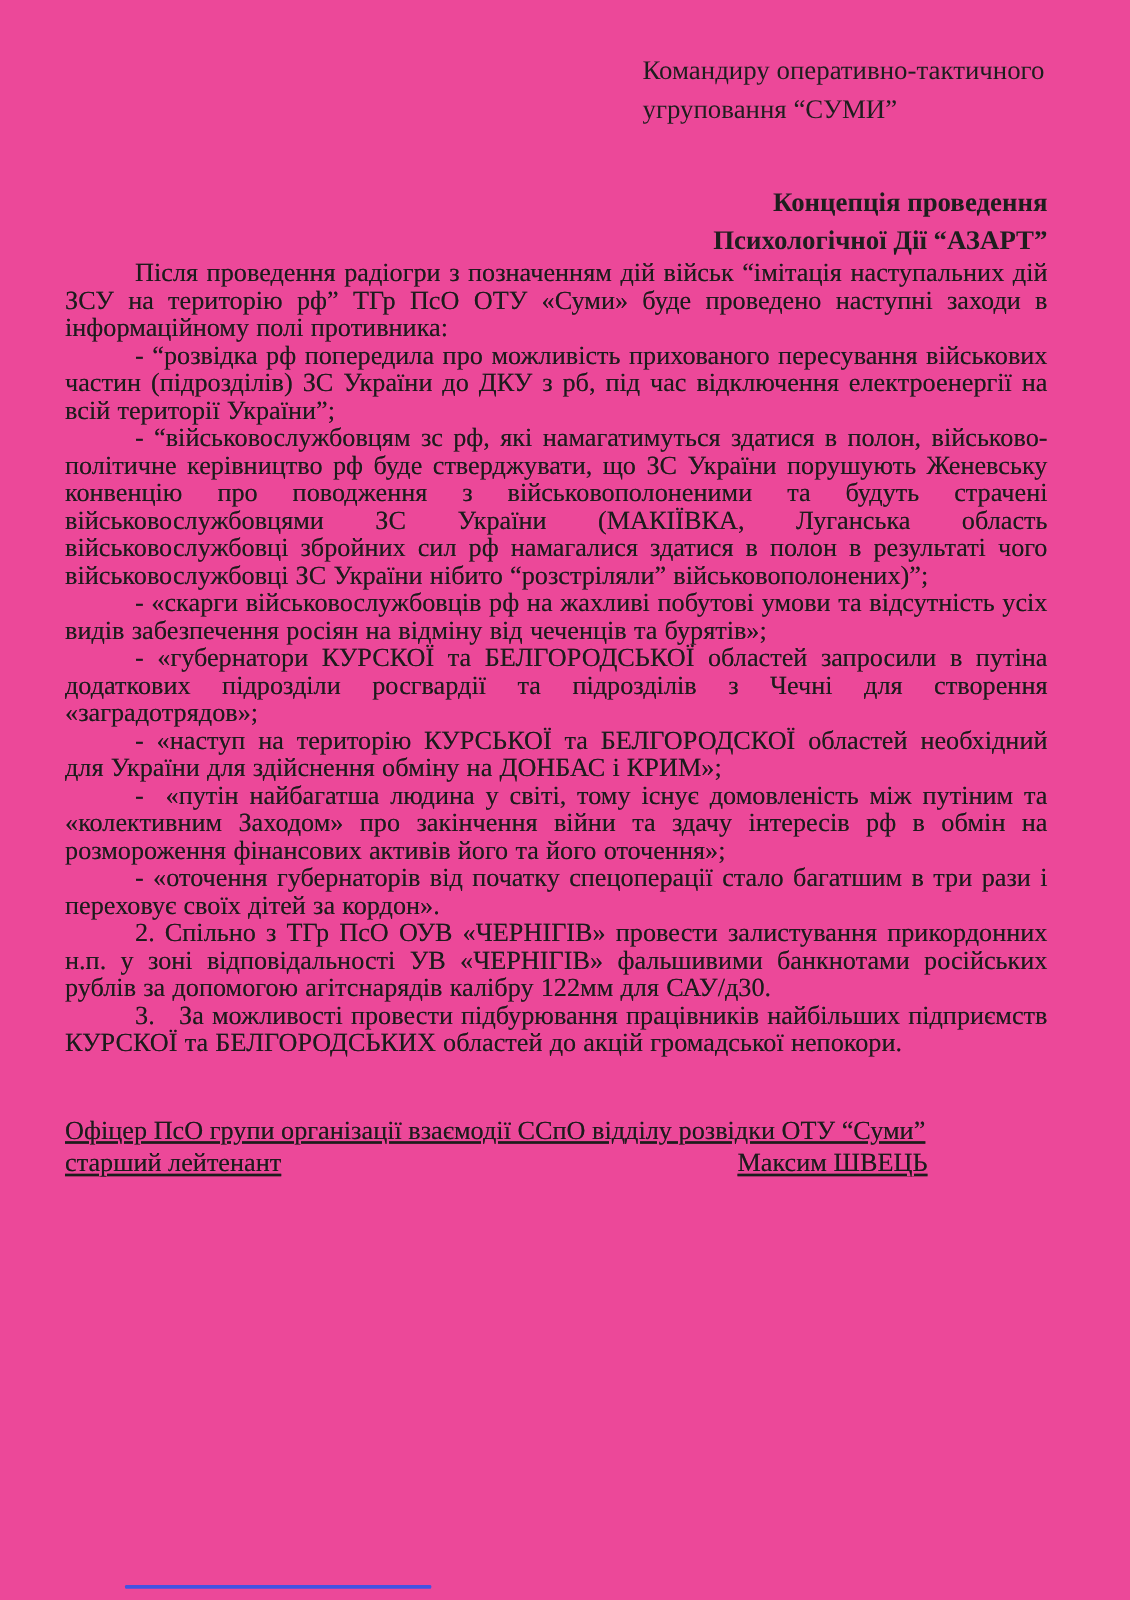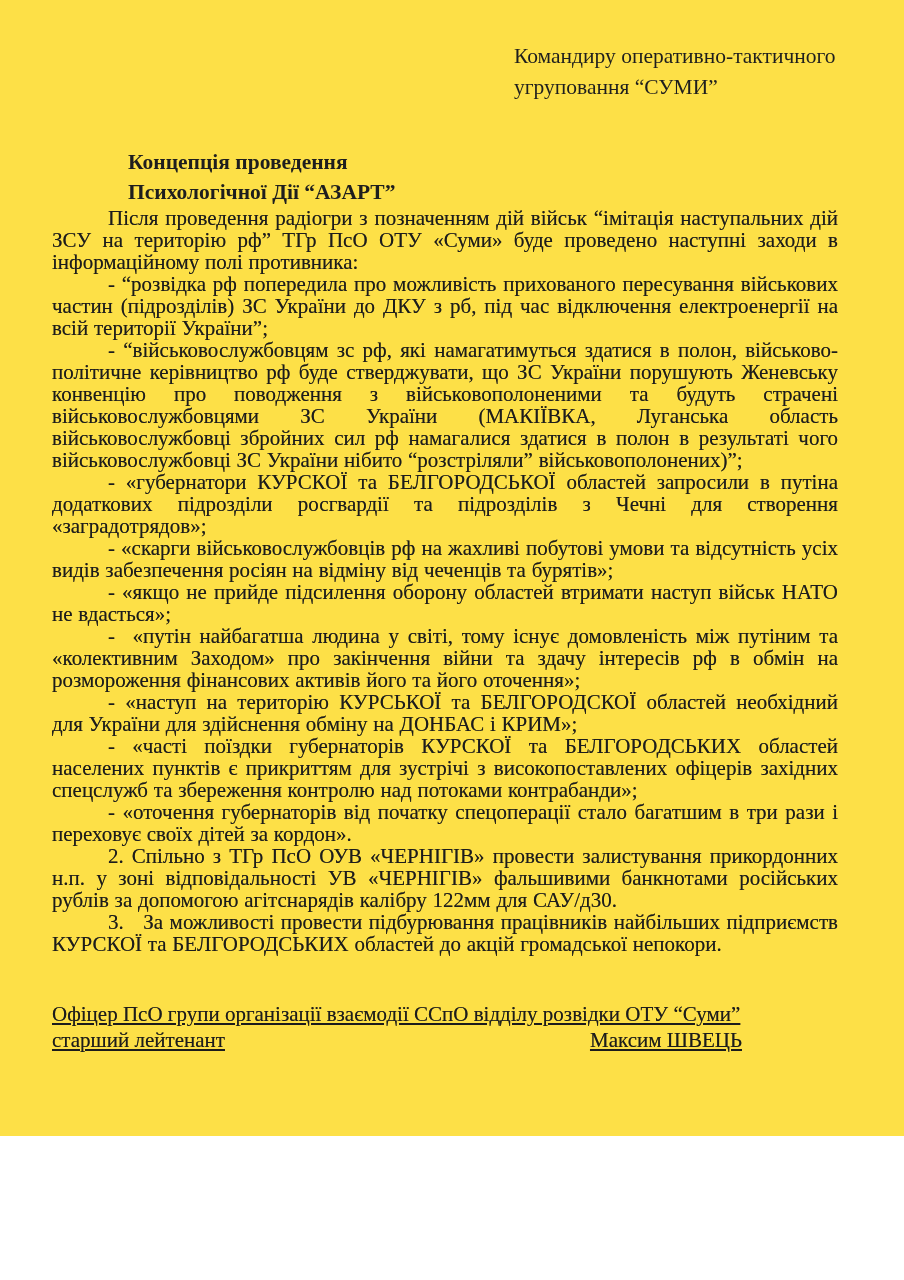--- a/index.html
+++ b/index.html
@@ -4,42 +4,42 @@
 <style>
   * { margin: 0; padding: 0; box-sizing: border-box; }
   html, body {
     width: 904px;
     background: #ffffff;
     font-family: "Liberation Serif", "DejaVu Serif", serif;
   }
   .page {
     position: relative;
     width: 904px;
-    height: 1136px;
-    background: #fde047;
+    height: 1280px;
+    background: #ec4899;
     overflow: hidden;
     color: #1e1e1e;
   }
   .content {
     position: absolute;
     left: 52px;
     top: 0;
     width: 786px;
   }
   .recipient {
     margin-top: 41px;
     margin-left: 462px;
     font-size: 21.5px;
     line-height: 31px;
     text-align: left;
   }
   .doc-title {
     margin-top: 44px;
     padding-left: 76px;
-    text-align: left;
+    text-align: right;
     font-weight: 700;
     font-size: 21.5px;
     line-height: 30px;
   }
   p.body {
     font-size: 21px;
     line-height: 22px;
     text-align: justify;
     text-indent: 56px;
     margin: 0;
@@ -88,26 +88,24 @@
     <div class="doc-title">
       <div>Концепція проведення</div>
       <div>Психологічної Дії “АЗАРТ”</div>
     </div>
 
     <p class="body intro">Після проведення радіогри з позначенням дій військ “імітація наступальних дій ЗСУ на територію рф” ТГр ПсО ОТУ «Суми» буде проведено наступні заходи в інформаційному полі противника:</p>
 
 
     <p class="body">- “розвідка рф попередила про можливість прихованого пересування військових частин (підрозділів) ЗС України до ДКУ з рб, під час відключення електроенергії на всій території України”;</p>
     <p class="body">- “військовослужбовцям зс рф, які намагатимуться здатися в полон, військово-політичне керівництво рф буде стверджувати, що ЗС України порушують Женевську конвенцію про поводження з військовополоненими та будуть страчені військовослужбовцями ЗС України (МАКІЇВКА, Луганська область військовослужбовці збройних сил рф намагалися здатися в полон в результаті чого військовослужбовці ЗС України нібито “розстріляли” військовополонених)”;</p>
+    <p class="body">- «скарги військовослужбовців рф на жахливі побутові умови та відсутність усіх видів забезпечення росіян на відміну від чеченців та бурятів»;</p>
     <p class="body">- «губернатори КУРСКОЇ та БЕЛГОРОДСЬКОЇ областей запросили в путіна додаткових підрозділи росгвардії та підрозділів з Чечні для створення «заградотрядов»;</p>
-    <p class="body">- «скарги військовослужбовців рф на жахливі побутові умови та відсутність усіх видів забезпечення росіян на відміну від чеченців та бурятів»;</p>
-    <p class="body">- «якщо не прийде підсилення оборону областей втримати наступ військ НАТО не вдасться»;</p>
+    <p class="body">- «наступ на територію КУРСЬКОЇ та БЕЛГОРОДСКОЇ областей необхідний для України для здійснення обміну на ДОНБАС і КРИМ»;</p>
     <p class="body">-&nbsp; «путін найбагатша людина у світі, тому існує домовленість між путіним та «колективним Заходом» про закінчення війни та здачу інтересів рф в обмін на розмороження фінансових активів його та його оточення»;</p>
-    <p class="body">- «наступ на територію КУРСЬКОЇ та БЕЛГОРОДСКОЇ областей необхідний для України для здійснення обміну на ДОНБАС і КРИМ»;</p>
-    <p class="body">- «часті поїздки губернаторів КУРСКОЇ та БЕЛГОРОДСЬКИХ областей населених пунктів є прикриттям для зустрічі з високопоставлених офіцерів західних спецслужб та збереження контролю над потоками контрабанди»;</p>
     <p class="body">- «оточення губернаторів від початку спецоперації стало багатшим в три рази і переховує своїх дітей за кордон».</p>
 
     <p class="body item2">2. Спільно з ТГр ПсО ОУВ «ЧЕРНІГІВ» провести залистування прикордонних н.п. у зоні відповідальності УВ «ЧЕРНІГІВ» фальшивими банкнотами російських рублів за допомогою агітснарядів калібру 122мм для САУ/д30.</p>
 
     <p class="body">3.&nbsp;&nbsp; За можливості провести підбурювання працівників найбільших підприємств КУРСКОЇ та БЕЛГОРОДСЬКИХ областей до акцій громадської непокори.</p>
 
     <div class="signature">
       <div>Офіцер ПсО групи організації взаємодії ССпО відділу розвідки ОТУ “Суми”</div>
       <div class="sig-row">
         <span>старший лейтенант</span>

